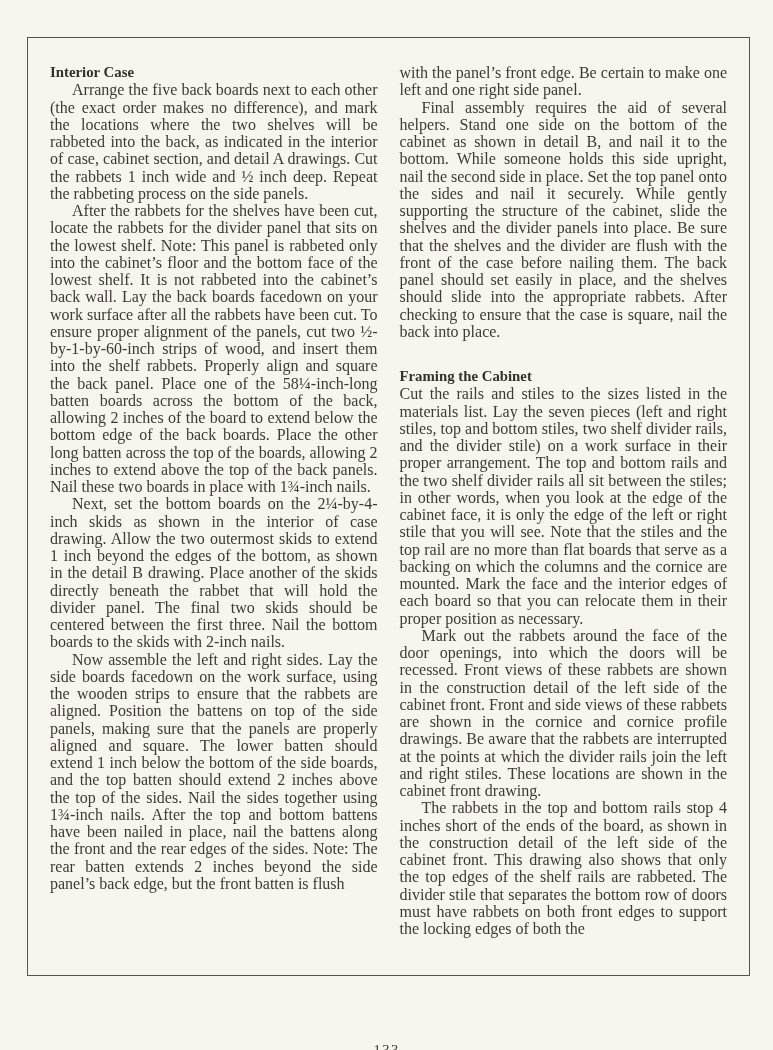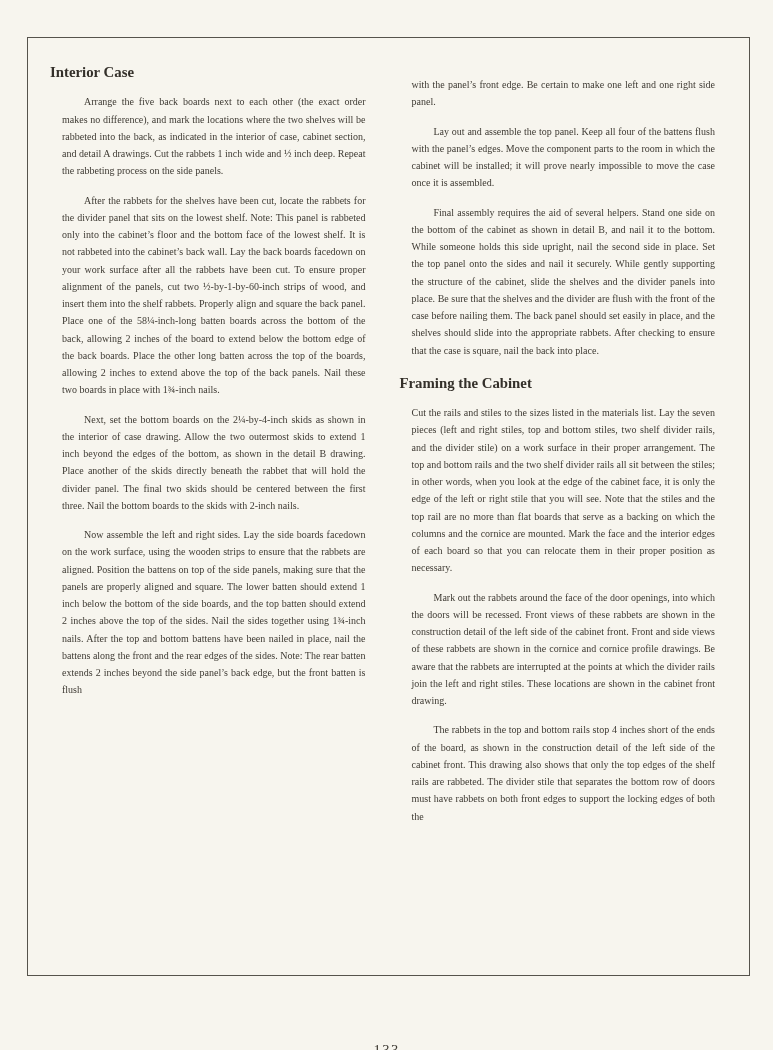--- a/index.html
+++ b/index.html
@@ -29,37 +29,37 @@
     padding: 26px 22px 20px 22px;
     display: flex;
     gap: 22px;
     background: #f7f5ee;
   }
   .col {
     flex: 1 1 0;
     min-width: 0;
   }
   .col p {
-    margin: 12px;
+    margin: 0;
     text-align: justify;
-    font-size: 10px;
+    font-size: 16px;
     line-height: 17.25px;
     color: #3e3a33;
     hyphens: auto;
     -webkit-hyphens: auto;
   }
   .col h2 {
     margin: 0;
     font-size: 14.8px;
     line-height: 17.25px;
     font-weight: bold;
     color: #34302a;
   }
   .col h2.section-gap {
-    margin-top: 16px;
+    margin-top: 28px;
   }
   .col p.indent {
     text-indent: 22px;
   }
   .pagenum {
     position: absolute;
     left: 0;
     right: 0;
     top: 1042px;
     text-align: center;
@@ -77,21 +77,20 @@
     <div class="col">
       <h2>Interior Case</h2>
       <p class="indent">Arrange the five back boards next to each other (the exact order makes no difference), and mark the locations where the two shelves will be rabbeted into the back, as indicated in the interior of case, cabinet section, and detail A drawings. Cut the rabbets 1 inch wide and ½ inch deep. Repeat the rabbeting process on the side panels.</p>
       <p class="indent">After the rabbets for the shelves have been cut, locate the rabbets for the divider panel that sits on the lowest shelf. Note: This panel is rabbeted only into the cabinet’s floor and the bottom face of the lowest shelf. It is not rabbeted into the cabinet’s back wall. Lay the back boards facedown on your work surface after all the rabbets have been cut. To ensure proper alignment of the panels, cut two ½-by-1-by-60-inch strips of wood, and insert them into the shelf rabbets. Properly align and square the back panel. Place one of the 58¼-inch-long batten boards across the bottom of the back, allowing 2 inches of the board to extend below the bottom edge of the back boards. Place the other long batten across the top of the boards, allowing 2 inches to extend above the top of the back panels. Nail these two boards in place with 1¾-inch nails.</p>
       <p class="indent">Next, set the bottom boards on the 2¼-by-4-inch skids as shown in the interior of case drawing. Allow the two outermost skids to extend 1 inch beyond the edges of the bottom, as shown in the detail B drawing. Place another of the skids directly beneath the rabbet that will hold the divider panel. The final two skids should be centered between the first three. Nail the bottom boards to the skids with 2-inch nails.</p>
       <p class="indent">Now assemble the left and right sides. Lay the side boards facedown on the work surface, using the wooden strips to ensure that the rabbets are aligned. Position the battens on top of the side panels, making sure that the panels are properly aligned and square. The lower batten should extend 1 inch below the bottom of the side boards, and the top batten should extend 2 inches above the top of the sides. Nail the sides together using 1¾-inch nails. After the top and bottom battens have been nailed in place, nail the battens along the front and the rear edges of the sides. Note: The rear batten extends 2 inches beyond the side panel’s back edge, but the front batten is flush</p>
     </div>
 
     <div class="col">
       <p class="noindent">with the panel’s front edge. Be certain to make one left and one right side panel.</p>
-      <p class="indent">Lay out and assemble the top panel. Keep all four of the battens flush with the panel’s edges. Move the component parts to the room in which the cabinet will be installed; it will prove nearly impossible to move the case once it is assembled.</p>
       <p class="indent">Final assembly requires the aid of several helpers. Stand one side on the bottom of the cabinet as shown in detail B, and nail it to the bottom. While someone holds this side upright, nail the second side in place. Set the top panel onto the sides and nail it securely. While gently supporting the structure of the cabinet, slide the shelves and the divider panels into place. Be sure that the shelves and the divider are flush with the front of the case before nailing them. The back panel should set easily in place, and the shelves should slide into the appropriate rabbets. After checking to ensure that the case is square, nail the back into place.</p>
       <h2 class="section-gap">Framing the Cabinet</h2>
       <p class="noindent">Cut the rails and stiles to the sizes listed in the materials list. Lay the seven pieces (left and right stiles, top and bottom stiles, two shelf divider rails, and the divider stile) on a work surface in their proper arrangement. The top and bottom rails and the two shelf divider rails all sit between the stiles; in other words, when you look at the edge of the cabinet face, it is only the edge of the left or right stile that you will see. Note that the stiles and the top rail are no more than flat boards that serve as a backing on which the columns and the cornice are mounted. Mark the face and the interior edges of each board so that you can relocate them in their proper position as necessary.</p>
       <p class="indent">Mark out the rabbets around the face of the door openings, into which the doors will be recessed. Front views of these rabbets are shown in the construction detail of the left side of the cabinet front. Front and side views of these rabbets are shown in the cornice and cornice profile drawings. Be aware that the rabbets are interrupted at the points at which the divider rails join the left and right stiles. These locations are shown in the cabinet front drawing.</p>
       <p class="indent">The rabbets in the top and bottom rails stop 4 inches short of the ends of the board, as shown in the construction detail of the left side of the cabinet front. This drawing also shows that only the top edges of the shelf rails are rabbeted. The divider stile that separates the bottom row of doors must have rabbets on both front edges to support the locking edges of both the</p>
     </div>
 
   </div>
 
   <div class="pagenum">133</div>

